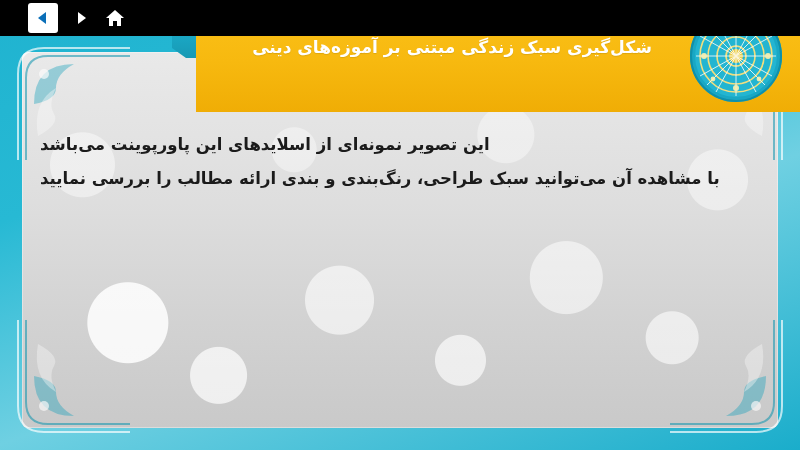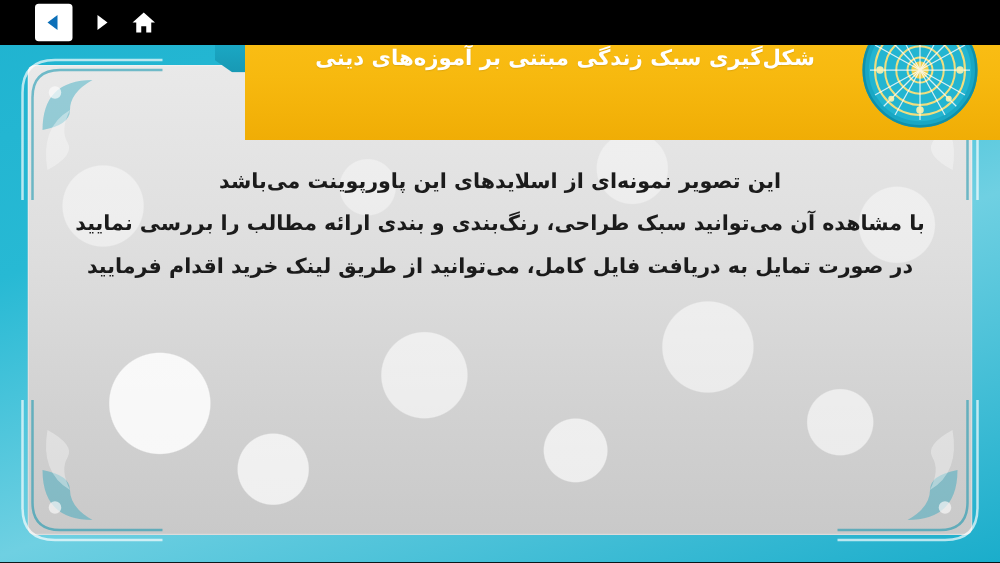--- a/index.html
+++ b/index.html
@@ -153,21 +153,21 @@
     height: 96px;
     z-index: 31;
   }
 
   
   .body-text {
     position: absolute;
     left: 40px;
     top: 128px;
     width: 720px;
-    text-align: center;
+    text-align: left;
     direction: rtl;
     z-index: 20;
   }
   .body-line {
     color: #1b1b1b;
     font-size: 16.5px;
     line-height: 2.05;
     font-weight: bold;
     white-space: nowrap;
   }
@@ -257,21 +257,20 @@
           <circle cx="25" cy="71" r="2.4"></circle>
           <circle cx="25" cy="25" r="2.4"></circle>
         </g>
         <circle cx="48" cy="48" r="45" fill="none" stroke="#0f90aa" stroke-width="2"></circle>
       </svg>
     </div>
 
     <div class="body-text">
       <div class="body-line">این تصویر نمونه‌ای از اسلایدهای این پاورپوینت می‌باشد</div>
       <div class="body-line">با مشاهده آن می‌توانید سبک طراحی، رنگ‌بندی و بندی ارائه مطالب را بررسی نمایید</div>
-      <div class="body-line">در صورت تمایل به دریافت فایل کامل، می‌توانید از طریق لینک خرید اقدام فرمایید</div>
     </div>
   </div>
 
   <div class="navbar">
     <div class="nav-btn back">
       <svg width="16" height="16" viewBox="0 0 16 16">
         <polygon points="11,2 11,14 3,8" fill="#0b6fb8"></polygon>
       </svg>
     </div>
     <div class="nav-btn fwd">

